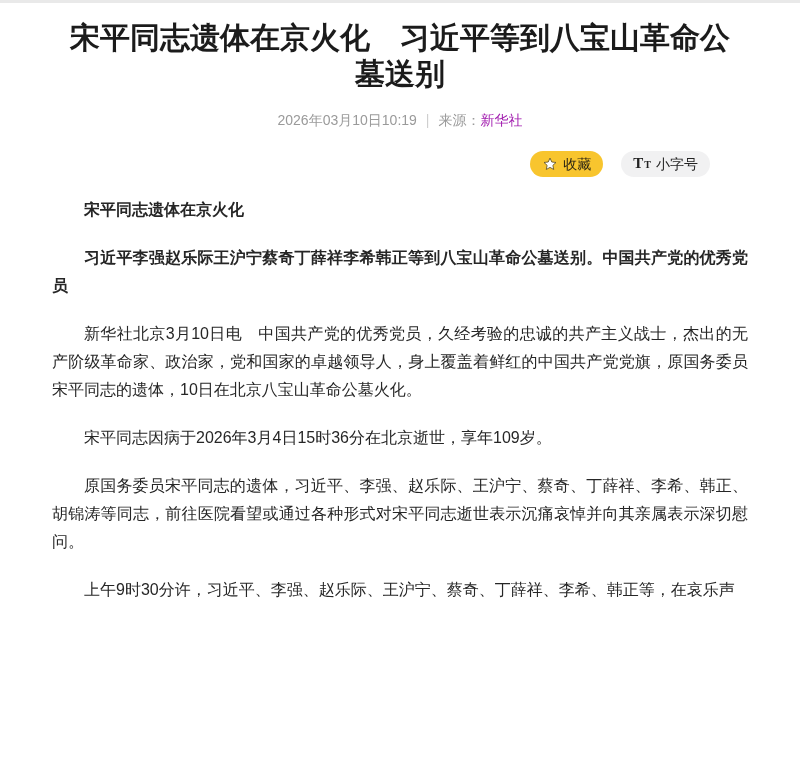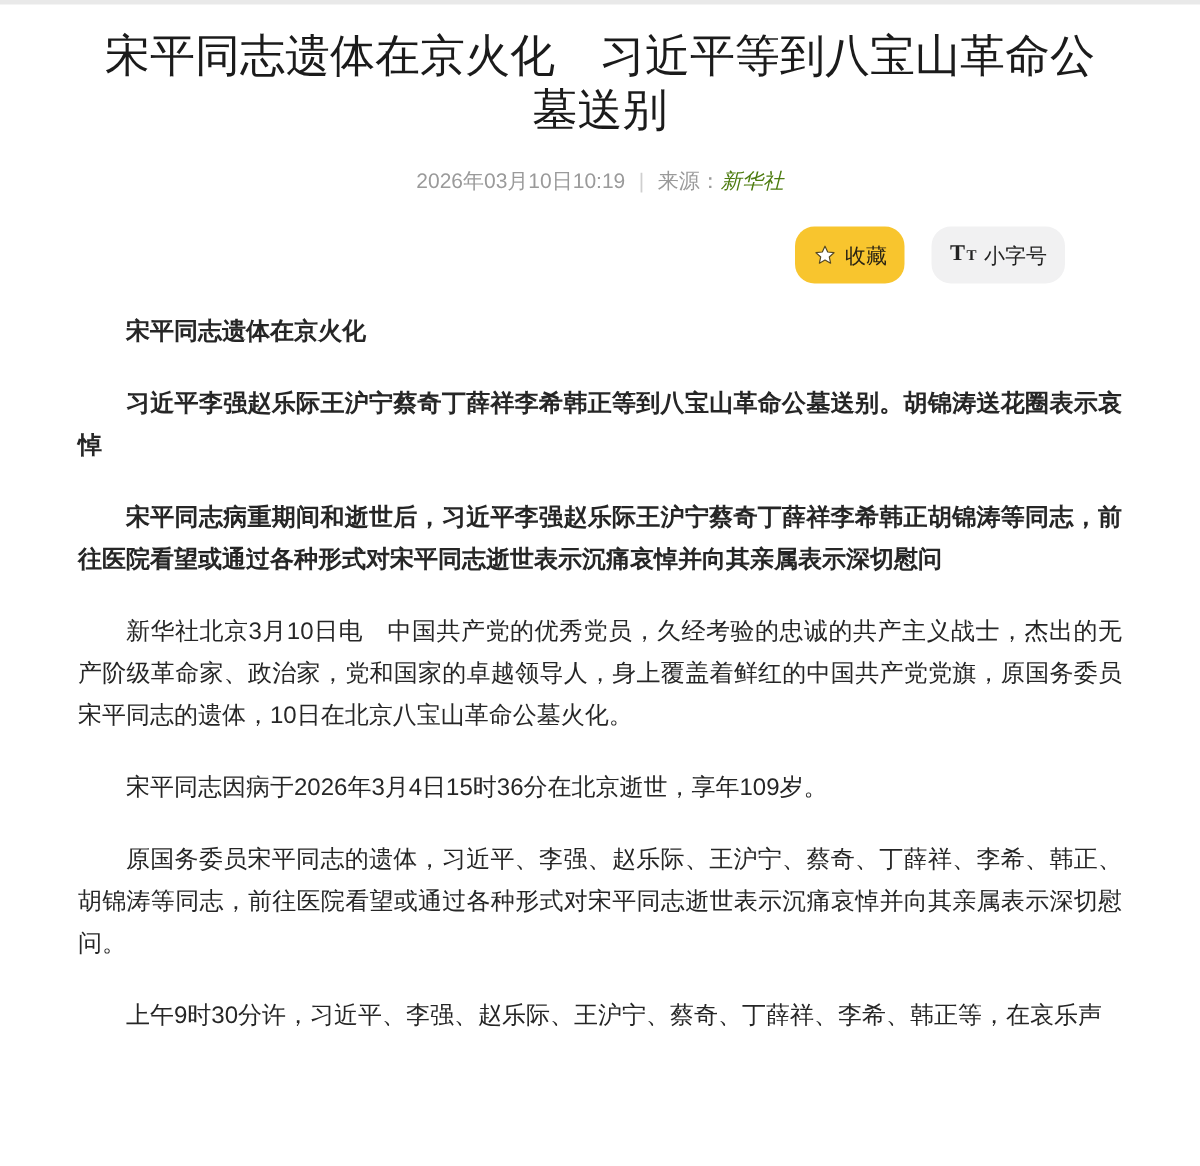--- a/index.html
+++ b/index.html
@@ -10,44 +10,44 @@
     border-top: 3px solid #e9e9e9;
     font-family: "Liberation Sans", "DejaVu Sans", sans-serif;
   }
   .page { padding: 0 52px; }
 
   .article-title {
     margin: 17px auto 0;
     max-width: 682px;
     font-size: 30px;
     line-height: 36px;
-    font-weight: normal;
+    font-weight: bold;
     text-align: center;
     color: #1b1b1b;
   }
 
   .meta {
     margin-top: 18px;
     text-align: center;
     font-size: 14px;
     line-height: 20px;
     color: #9a9a9a;
   }
   .meta .sep { margin: 0 9px; color: #cfcfcf; }
-  .meta .source-name { color: #4d7c0f; font-style: italic; }
+  .meta .source-name { color: #a21caf; }
 
   .toolbar {
     margin: 21px 38px 0 0;
     display: flex;
     justify-content: flex-end;
     align-items: center;
     gap: 18px;
   }
   .btn {
-    height: 38px;
+    height: 26px;
     border: none;
     border-radius: 13px;
     display: inline-flex;
     align-items: center;
     gap: 5px;
     padding: 0 12px;
     font-size: 14px;
     font-family: "Liberation Sans", "DejaVu Sans", sans-serif;
     cursor: pointer;
     line-height: 26px;
@@ -102,21 +102,20 @@
       <span class="tt-icon">
         <span class="t-big">T</span>
           <span class="t-small">T</span>
       </span>
       <span>小字号</span>
     </button>
   </div>
 
   <div class="article-body">
     <p class="lead">宋平同志遗体在京火化</p>
-    <p class="lead">习近平李强赵乐际王沪宁蔡奇丁薛祥李希韩正等到八宝山革命公墓送别。胡锦涛送花圈表示哀悼</p>
-    <p class="lead">宋平同志病重期间和逝世后，习近平李强赵乐际王沪宁蔡奇丁薛祥李希韩正胡锦涛等同志，前往医院看望或通过各种形式对宋平同志逝世表示沉痛哀悼并向其亲属表示深切慰问</p>
+    <p class="lead">习近平李强赵乐际王沪宁蔡奇丁薛祥李希韩正等到八宝山革命公墓送别。中国共产党的优秀党员</p>
     <p>新华社北京3月10日电　中国共产党的优秀党员，久经考验的忠诚的共产主义战士，杰出的无产阶级革命家、政治家，党和国家的卓越领导人，身上覆盖着鲜红的中国共产党党旗，原国务委员宋平同志的遗体，10日在北京八宝山革命公墓火化。</p>
     <p>宋平同志因病于2026年3月4日15时36分在北京逝世，享年109岁。</p>
     <p>原国务委员宋平同志的遗体，习近平、李强、赵乐际、王沪宁、蔡奇、丁薛祥、李希、韩正、胡锦涛等同志，前往医院看望或通过各种形式对宋平同志逝世表示沉痛哀悼并向其亲属表示深切慰问。</p>
     <p>上午9时30分许，习近平、李强、赵乐际、王沪宁、蔡奇、丁薛祥、李希、韩正等，在哀乐声</p>
   </div>
 
 </div>
 
 </body></html>

